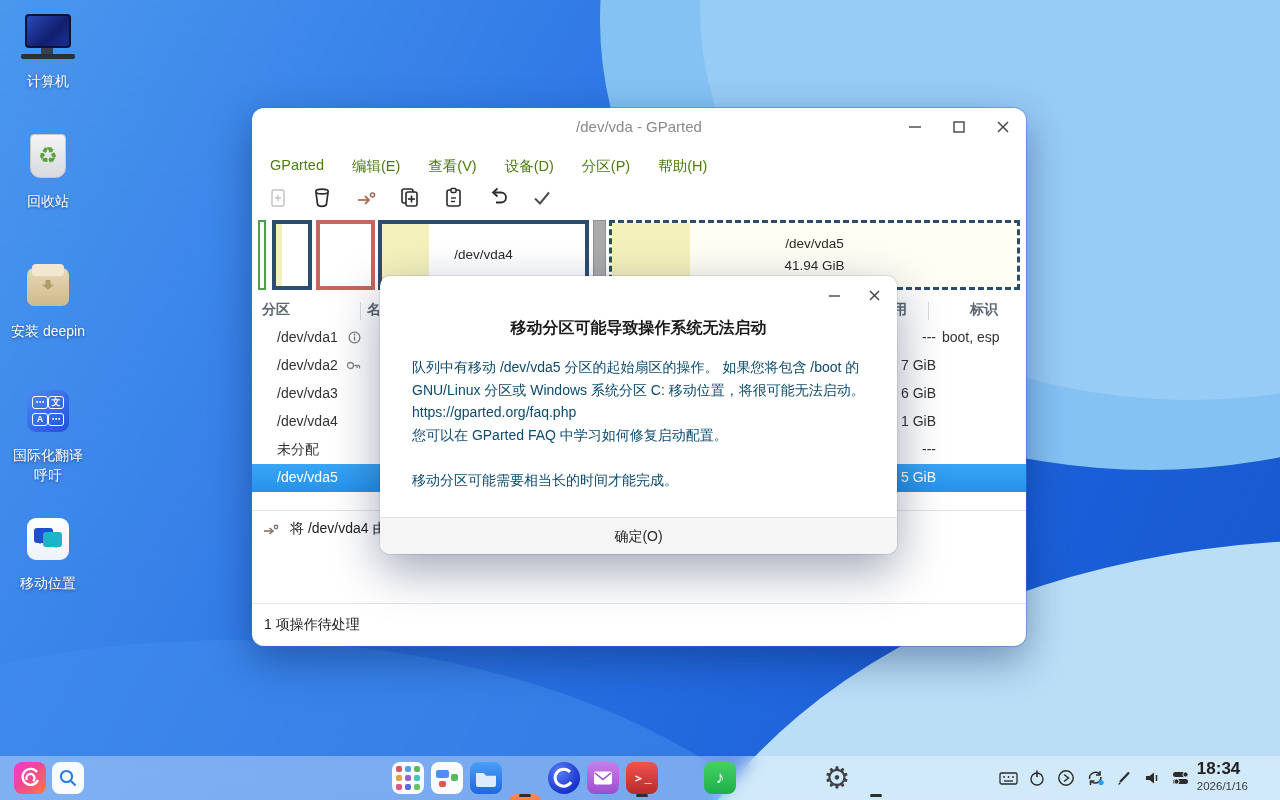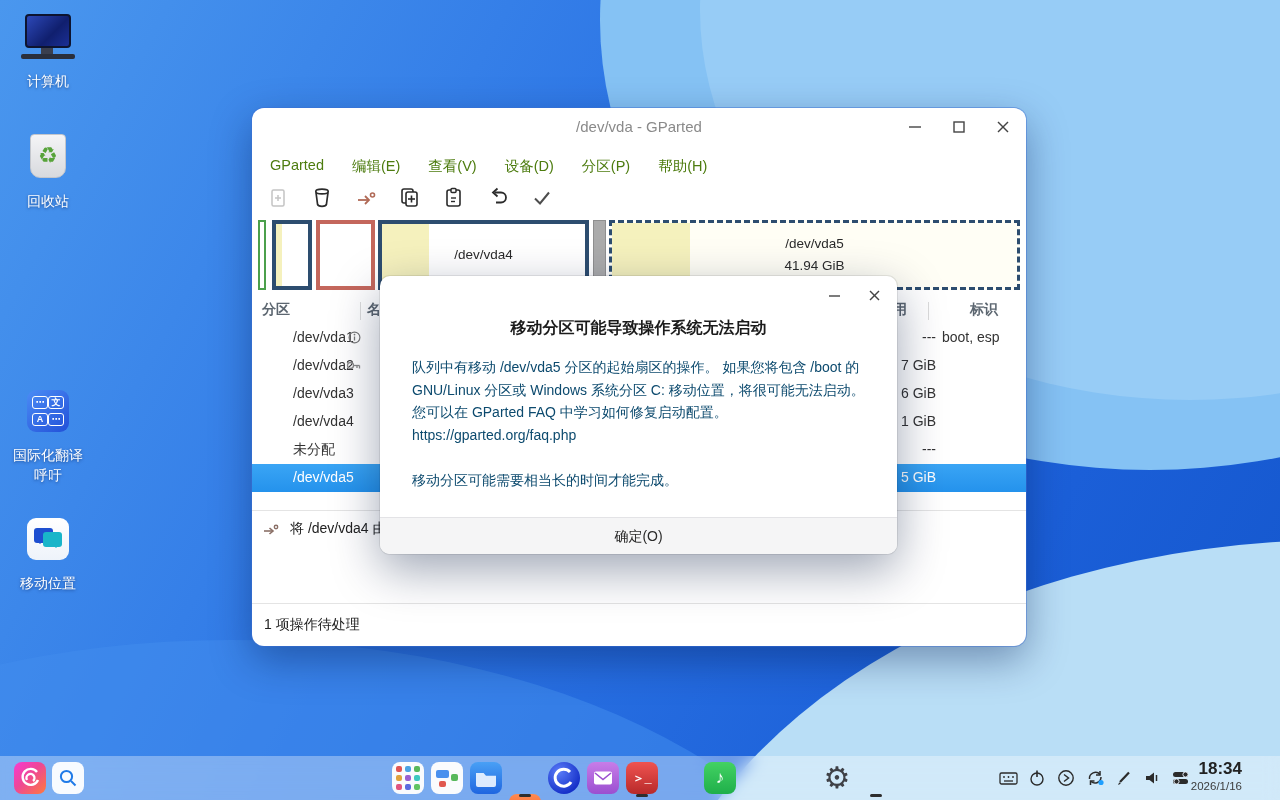--- a/index.html
+++ b/index.html
@@ -60,21 +60,21 @@
   .seg-gray  { left:335px; width:13px; background:#ababab; border:1px solid #8f8f8f; }
   .seg-vda5  { left:351px; width:411px; border:3px dashed #2d4d6f; background:#fffef5; }
 
   
   .ptable { position:absolute; left:0; top:190px; right:0; height:212px; font-size:14px; }
   .phead { position:absolute; left:0; right:0; top:0; height:26px; color:#5c6670; font-weight:bold; }
   .phead .sep { position:absolute; top:4px; width:1px; height:18px; background:#dcdcdc; }
   .prow { position:absolute; left:0; right:0; height:28px; color:#333; cursor:pointer; }
   .prow.sel { background:linear-gradient(180deg,#3aa5f5,#2492ec); color:#fff; }
   .cell { position:absolute; top:5px; white-space:nowrap; }
-  .c-part { left:41px; }
+  .c-part { left:25px; }
   .c-name { left:115px;padding-left:13px; }
   .c-unused { right:90px; text-align:right; }
   .c-flags { left:690px; }
   .rowico { position:absolute; top:7px; display:inline-block; }
 
   .opsline { position:absolute; left:0; right:0; top:402px; border-top:1px solid #e4e4e4; }
   .pending { position:absolute; left:10px; top:412px; display:flex; align-items:center; gap:8px; font-size:14px; color:#222; }
   .statline { position:absolute; left:0; right:0; top:495px; border-top:1px solid #e4e4e4; }
   .statusbar { position:absolute; left:12px; top:508px; font-size:14px; color:#222; }
 
@@ -103,21 +103,21 @@
   .store::after { content:""; position:absolute; left:8px; top:11px; width:16px; height:13px; border:2.4px solid #fff; border-top:none; border-radius:0 0 3px 3px; }
   .store::before { content:""; position:absolute; left:12px; top:6px; width:8px; height:10px; border:2.4px solid #fff; border-bottom:none; border-radius:6px 6px 0 0; }
   .browser { border-radius:50%; background:radial-gradient(circle at 35% 30%,#5a7cf8,#1530c8 75%); }
   .mail { background:linear-gradient(180deg,#c77de8,#9b4fd0); }
   .term { background:linear-gradient(180deg,#ef5350,#b82a2a); color:#fff; font-family:"Liberation Mono","DejaVu Sans Mono",monospace; font-size:12px; font-weight:bold; }
   .music { background:linear-gradient(180deg,#43d263,#1faf4a); color:#fff; font-size:17px; }
   .gearico { font-size:30px; color:#3f4147; line-height:32px; text-align:center; background:transparent; }
 
   .tray { position:absolute; right:88px; top:0; height:44px; display:flex; align-items:center; gap:9px; }
   .tray-ico { width:20px; height:20px; display:flex; align-items:center; justify-content:center; cursor:pointer; }
-  .clock { position:absolute; right:38px; top:3px; text-align:right; color:#222; cursor:default; }
+  .clock { position:absolute; right:32px; top:3px; text-align:left; color:#222; cursor:default; }
   .clk-t { font-size:17px; font-weight:bold; line-height:20px; }
   .clk-d { font-size:11.5px; color:#3c3c3c; line-height:15px; }
 </style>
 </head>
 <body>
 
 <div class="desktop">
   <div class="wp wp-tr"></div>
   <div class="wp wp-tr2"></div>
   <div class="wp wp-bl"></div>
@@ -129,20 +129,26 @@
       </div>
     <div class="dsk-label">计算机</div>
   </div>
   <div class="dsk-icon" style="top:132px;">
     <div class="dsk-art">
         <div class="trashcan">
           <span>♻</span>
         </div>
       </div>
     <div class="dsk-label">回收站</div>
+  </div>
+  <div class="dsk-icon" style="top:262px;">
+    <div class="dsk-art">
+        <div class="installbox"></div>
+      </div>
+    <div class="dsk-label" style="width:76px;">安装 deepin</div>
   </div>
   <div class="dsk-icon" style="top:386px;">
     <div class="dsk-art">
       <div class="transbox">
         <span class="t-tile" style="left:5px;top:6px;">⋯</span>
         <span class="t-tile" style="right:5px;top:6px;">文</span>
         <span class="t-tile" style="left:5px;bottom:6px;">A</span>
         <span class="t-tile" style="right:5px;bottom:6px;">⋯</span>
       </div>
     </div>
@@ -339,22 +345,22 @@
       <div class="wbtn">
           <svg width="13" height="13">
             <line x1="2" y1="2" x2="11" y2="11" stroke="#444" stroke-width="1.4"></line>
             <line x1="11" y1="2" x2="2" y2="11" stroke="#444" stroke-width="1.4"></line>
           </svg>
         </div>
     </div>
     <div class="dlg-title">移动分区可能导致操作系统无法启动</div>
     <div class="dlg-body">
       <p>队列中有移动 /dev/vda5 分区的起始扇区的操作。 如果您将包含 /boot 的 GNU/Linux 分区或 Windows 系统分区 C: 移动位置，将很可能无法启动。</p>
+      <p>https://gparted.org/faq.php</p>
       <p>您可以在 GParted FAQ 中学习如何修复启动配置。</p>
-      <p>https://gparted.org/faq.php</p>
       <p class="dlg-gap">移动分区可能需要相当长的时间才能完成。</p>
     </div>
     <div class="dlg-ok">确定(O)</div>
   </div>
 
   <div class="taskbar">
     <div class="tb-ico launcher" style="left:14px;">
       <svg width="22" height="22">
           <path d="M18 5 A8 8 0 1 0 19 13" fill="none" stroke="#fff" stroke-width="2.4"></path>
           <path d="M8 13 A4 4 0 1 1 14 14" fill="none" stroke="#fff" stroke-width="2.4"></path>

